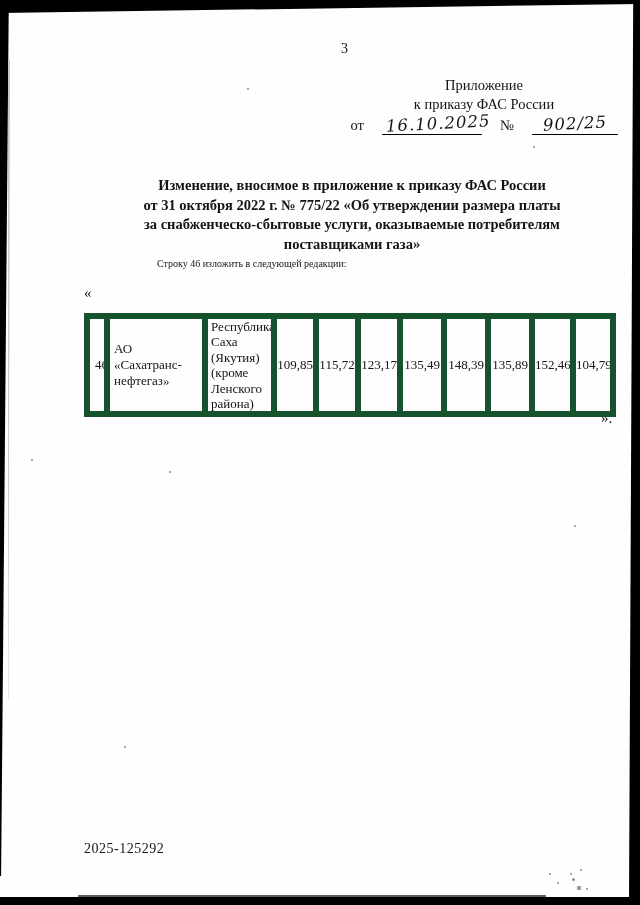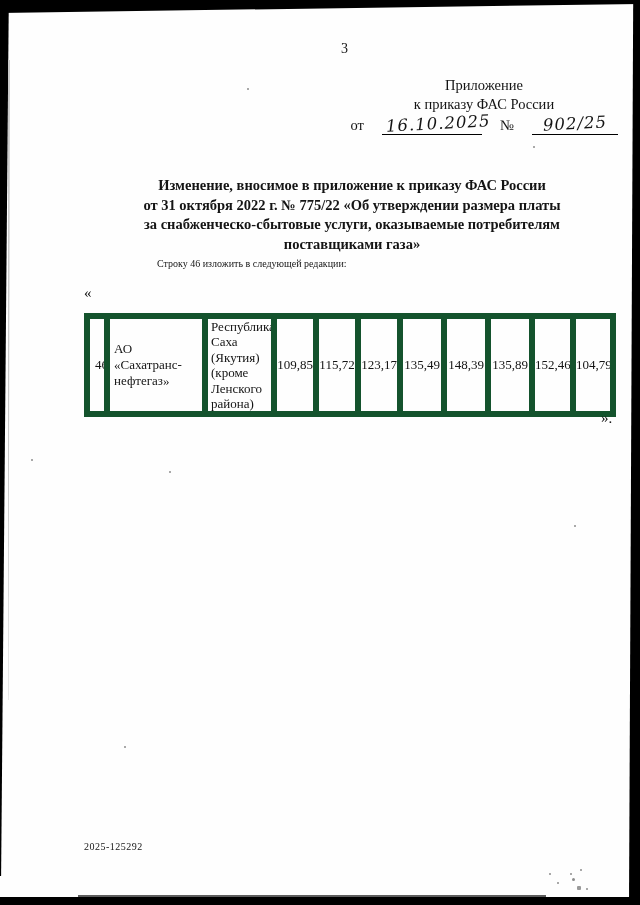--- a/index.html
+++ b/index.html
@@ -46,21 +46,21 @@
   table.amendment { position:absolute; left:84px; top:313px; width:526px;
                     border-collapse:collapse; table-layout:fixed;
                     border:2px solid #7b7b7b; }
   table.amendment td { border:6px solid #14532d; font-size:13px; vertical-align:middle;
                        overflow:hidden; }
   td.c-num   { text-align:center; padding:0 5px; }
   td.c-comp  { padding:2px 2px 2px 4px; line-height:16px; }
   td.c-reg   { padding:0 1px 0 3px; line-height:15.4px; vertical-align:top; }
   td.c-val   { text-align:center; padding:0;font-family:Liberation Serif, serif; }
 
-  .doc-code { position:absolute; left:84px; top:841px; font-size:10px; letter-spacing:0.5px; }
+  .doc-code { position:absolute; left:84px; top:841px; font-size:14px; letter-spacing:0.5px; }
 </style>
 </head>
 <body>
 
 <div class="page">
 
   <div class="edge-top"></div>
   <div class="edge-left"></div>
   <div class="edge-left-fringe"></div>
   <div class="edge-right"></div>

